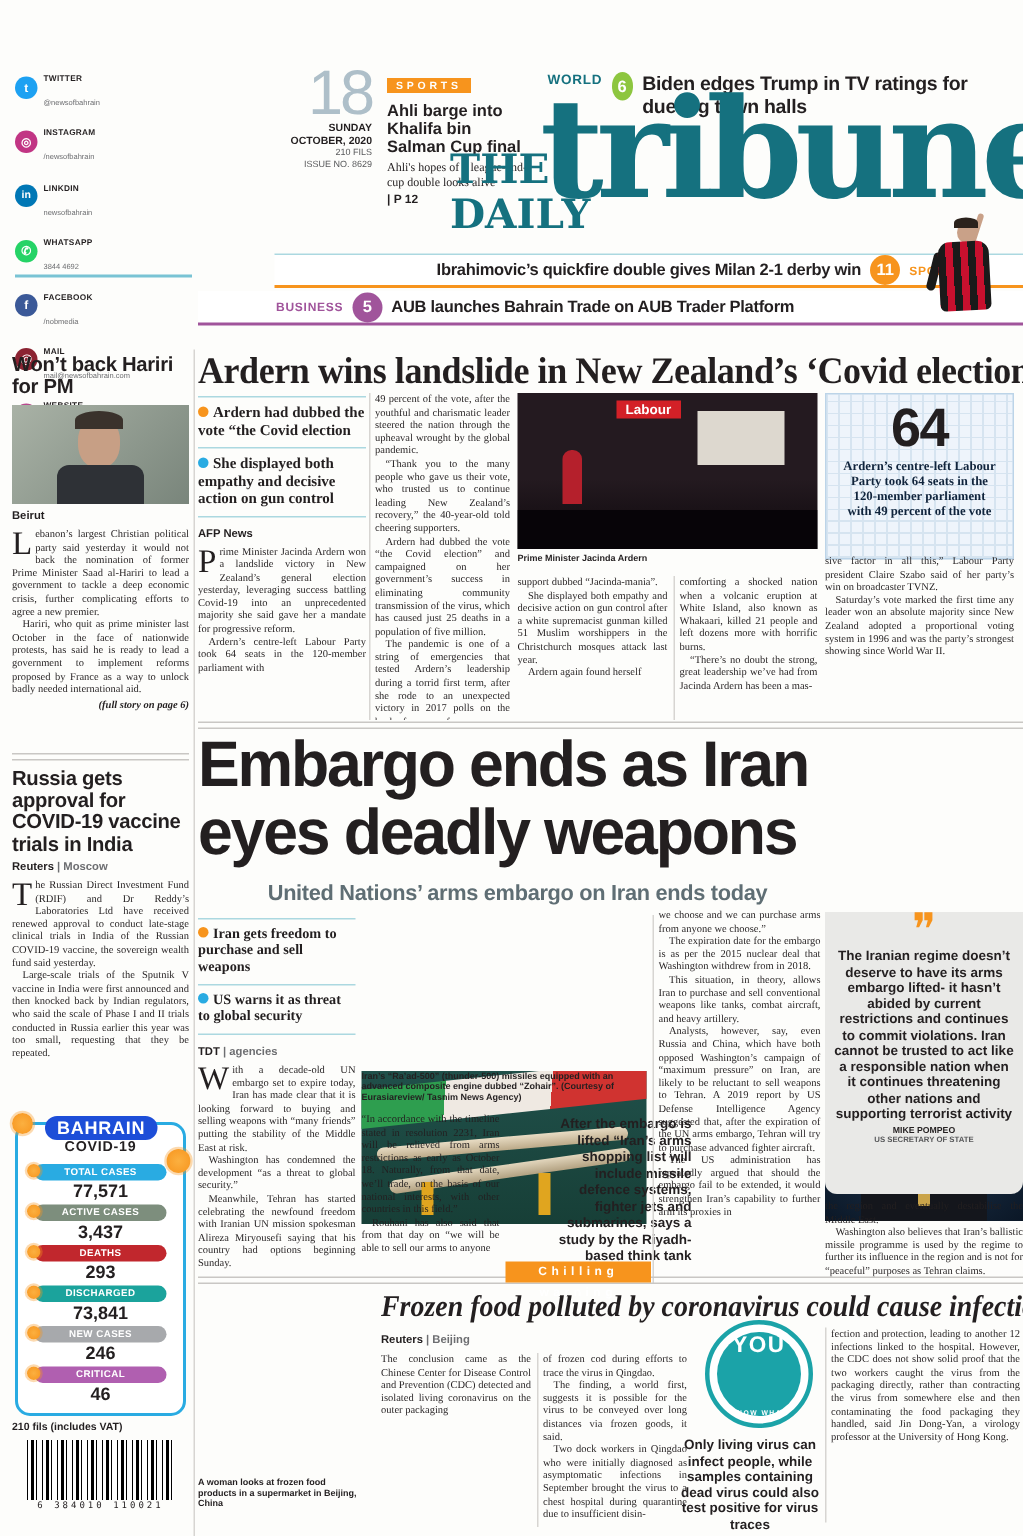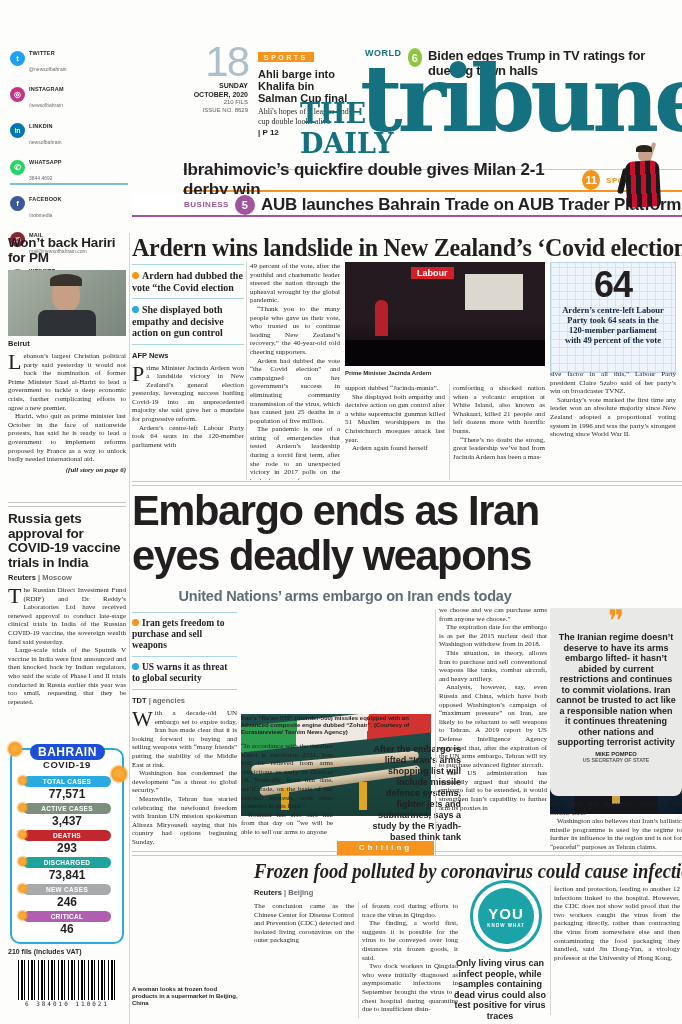--- a/index.html
+++ b/index.html
@@ -38,21 +38,21 @@
         display:flex;align-items:center;justify-content:center;}
   .wcirc{width:19px;height:19px;background:#8dc63f;font-size:11px;}
   .whead{font-family:"Liberation Sans",sans-serif;font-size:13px;font-weight:bold;letter-spacing:-.2px;}
   .mast-the{left:300px;top:99px;width:58px;text-align:right;color:#15717f;
             font-family:"DejaVu Serif",serif;font-weight:bold;line-height:30px;font-size:27px;}
   .tribune{left:360px;top:53px;font-family:"DejaVu Serif",serif;font-weight:bold;color:#15717f;
            font-size:92px;line-height:92px;letter-spacing:-5px;}
   .strip{height:23px;display:flex;align-items:center;gap:6px;background:#fff;}
   .strip1{left:183px;top:169px;width:499px;border-top:1px solid #abd8e0;border-bottom:2px solid #f7941d;justify-content:flex-end;padding-right:40px;box-sizing:border-box;}
   .strip2{left:132px;top:194px;width:550px;border-bottom:2px solid #a0549b;padding-left:52px;box-sizing:border-box;}
-  .striphead{font-family:"Liberation Sans",sans-serif;font-size:17px;font-weight:bold;letter-spacing:-.2px;}
+  .striphead{font-family:"Liberation Sans",sans-serif;font-size:11px;font-weight:bold;letter-spacing:-.2px;}
   .scirc1{width:20px;height:20px;background:#f7941d;font-size:11px;}
   .scirc2{width:20px;height:20px;background:#a0549b;font-size:11px;}
   .slbl1{color:#f7941d;font-family:"Liberation Sans",sans-serif;font-size:8px;font-weight:bold;letter-spacing:.5px;}
   .slbl2{color:#a0549b;font-family:"Liberation Sans",sans-serif;font-size:8px;font-weight:bold;letter-spacing:.5px;}
   
   .player{left:602px;top:144px;width:78px;height:80px;z-index:6;}
   .pl-head{position:absolute;left:36px;top:4px;width:12px;height:14px;border-radius:50%;background:#c9a188;}
   .pl-hair{position:absolute;left:34px;top:1px;width:16px;height:7px;border-radius:50% 50% 0 0;background:#2b221c;}
   .pl-arm{position:absolute;left:47px;top:-2px;width:4px;height:22px;background:#c9a188;transform:rotate(18deg);border-radius:2px;}
   .pl-body{position:absolute;left:24px;top:17px;width:34px;height:46px;border-radius:8px 8px 4px 4px;
@@ -105,21 +105,21 @@
   .qtext{font-family:"Liberation Sans",sans-serif;font-weight:bold;font-size:9px;line-height:10.5px;}
   .qname{font-family:"Liberation Sans",sans-serif;font-weight:bold;font-size:5.8px;margin-top:3px;}
   .qtitle{font-family:"Liberation Sans",sans-serif;font-weight:bold;font-size:5.2px;color:#58595b;}
   .cont{font-weight:bold;font-style:italic;text-align:right;}
   
   .fz-head{left:254px;top:860px;width:428px;font-family:"Liberation Serif",serif;font-style:italic;font-weight:bold;
            font-size:20px;white-space:nowrap;transform:scaleX(.93);transform-origin:left;}
   .ykw-outer{left:470px;top:880px;width:72px;height:72px;border-radius:50%;background:#fff;border:3px solid #1ba3a8;
              display:flex;align-items:center;justify-content:center;box-sizing:border-box;}
   .ykw-inner{width:56px;height:56px;border-radius:50%;background:#1ba3a8;color:#fff;display:flex;flex-direction:column;
-             align-items:center;justify-content:center;font-family:"Liberation Sans",sans-serif;}
+             align-items:center;justify-content:space-between;font-family:"Liberation Sans",sans-serif;}
   .ykw1{font-size:15px;font-weight:bold;letter-spacing:1px;}
   .ykw2{font-size:4.5px;font-weight:bold;letter-spacing:1px;margin-top:1px;}
   .fact{left:452px;top:958px;width:96px;font-family:"Liberation Sans",sans-serif;font-weight:bold;font-size:9px;line-height:10.5px;text-align:center;}
 </style>
 </head>
 <body>
 
 <div class="page">
 
   <div class="abs social">

